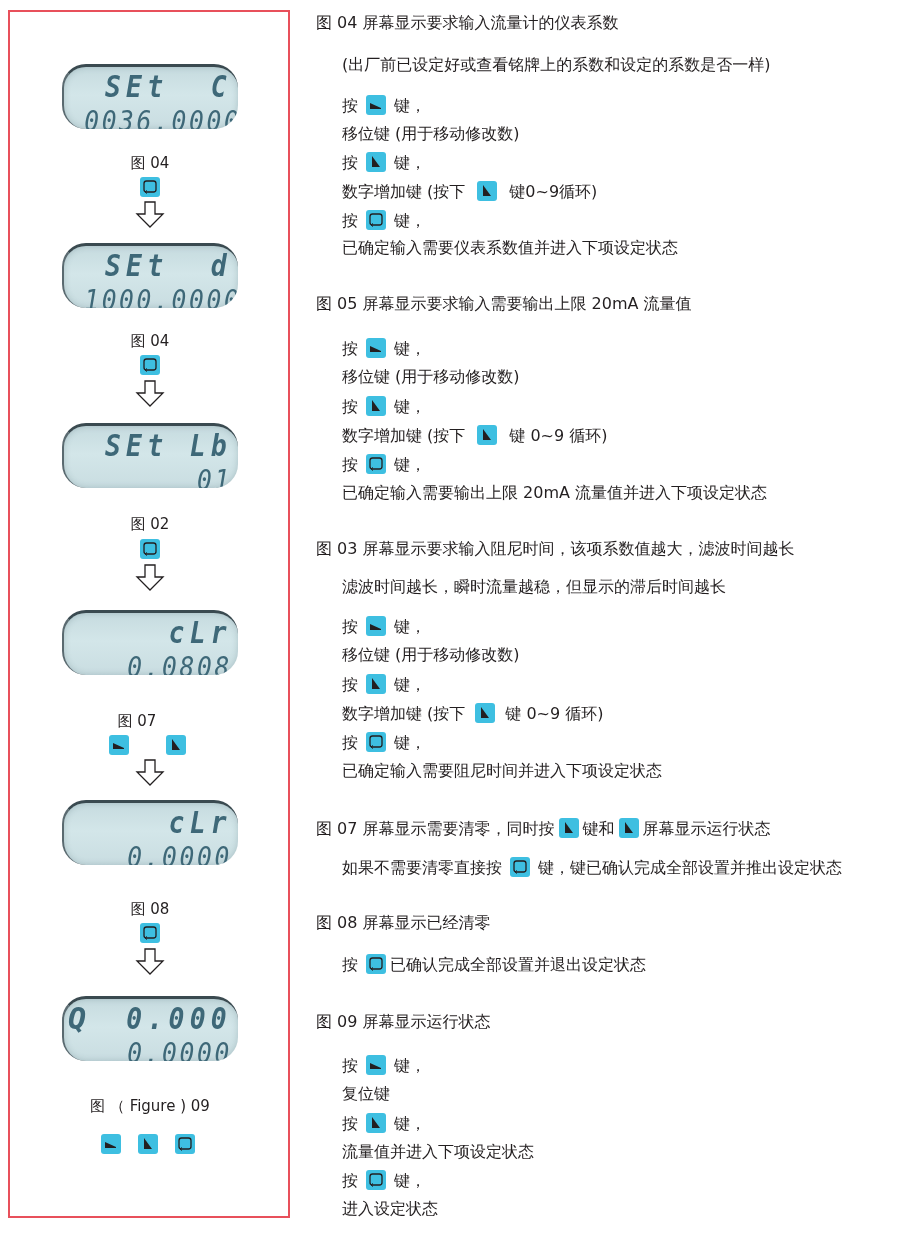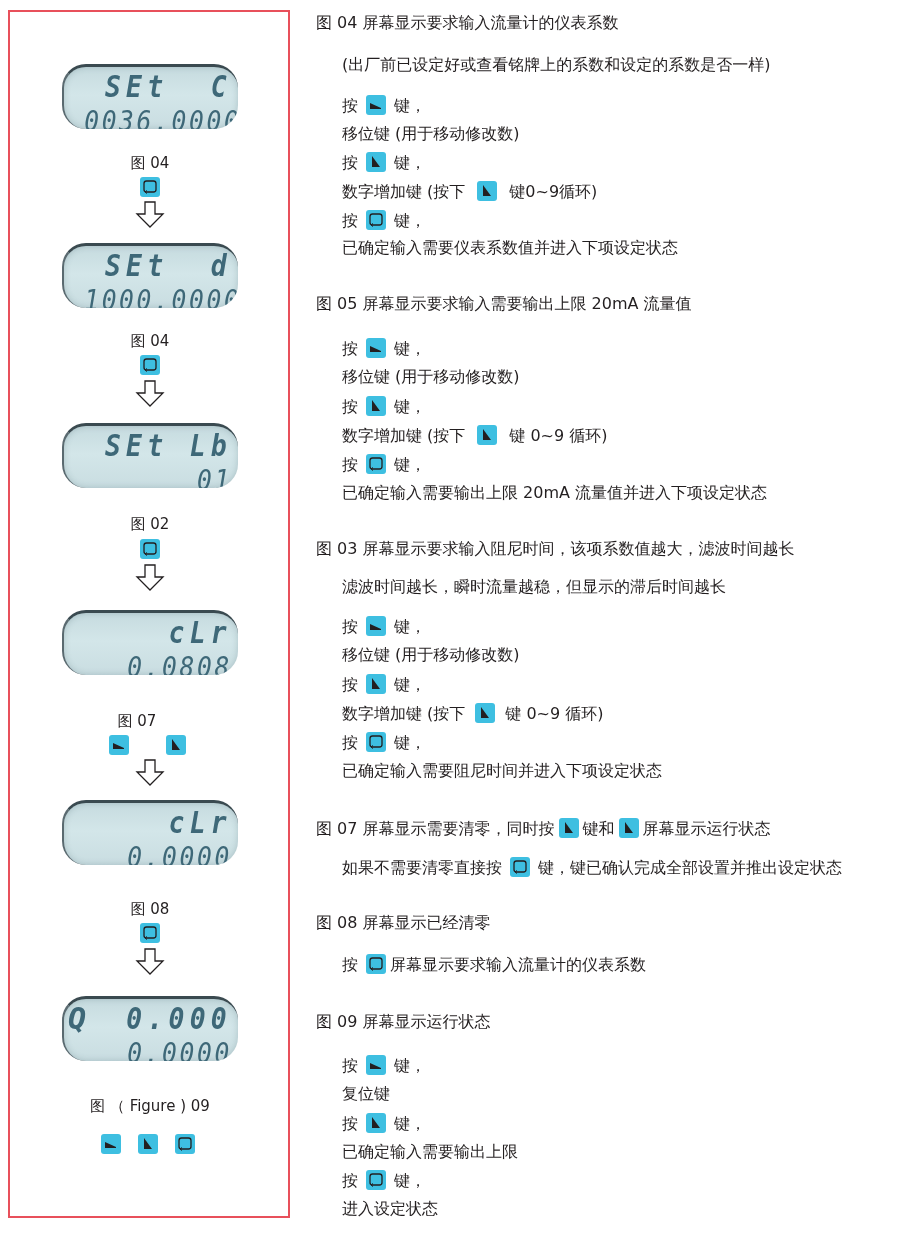--- a/index.html
+++ b/index.html
@@ -214,27 +214,27 @@
       </svg></span><span>键和</span><span class="ikey tight"><svg width="20" height="20">
         <use href="#ico-inc"></use>
       </svg></span><span>屏幕显示运行状态</span></div>
 <div class="txt i" style="top:857px"><span>如果不需要清零直接按</span><span class="ikey"><svg width="20" height="20">
         <use href="#ico-enter"></use>
       </svg></span><span>键，键已确认完成全部设置并推出设定状态</span></div>
 
 <div class="txt h" style="top:913px">图 08 屏幕显示已经清零</div>
 <div class="txt i" style="top:954px"><span>按</span><span class="ikey tight" style="margin:0 4px 0 8px"><svg width="20" height="20">
         <use href="#ico-enter"></use>
-      </svg></span><span>屏幕显示要求输入流量计的仪表系数</span></div>
+      </svg></span><span>已确认完成全部设置并退出设定状态</span></div>
 
 <div class="txt h" style="top:1012px">图 09 屏幕显示运行状态</div>
 <div class="txt i" style="top:1055px"><span>按</span><span class="ikey"><svg width="20" height="20">
         <use href="#ico-shift"></use>
       </svg></span><span>键，</span></div>
 <div class="txt i" style="top:1084px">复位键</div>
 <div class="txt i" style="top:1113px"><span>按</span><span class="ikey"><svg width="20" height="20">
         <use href="#ico-inc"></use>
       </svg></span><span>键，</span></div>
-<div class="txt i" style="top:1142px">已确定输入需要输出上限</div>
+<div class="txt i" style="top:1142px">流量值并进入下项设定状态</div>
 <div class="txt i" style="top:1170px"><span>按</span><span class="ikey"><svg width="20" height="20">
         <use href="#ico-enter"></use>
       </svg></span><span>键，</span></div>
 <div class="txt i" style="top:1199px">进入设定状态</div>
 
 </body></html>

